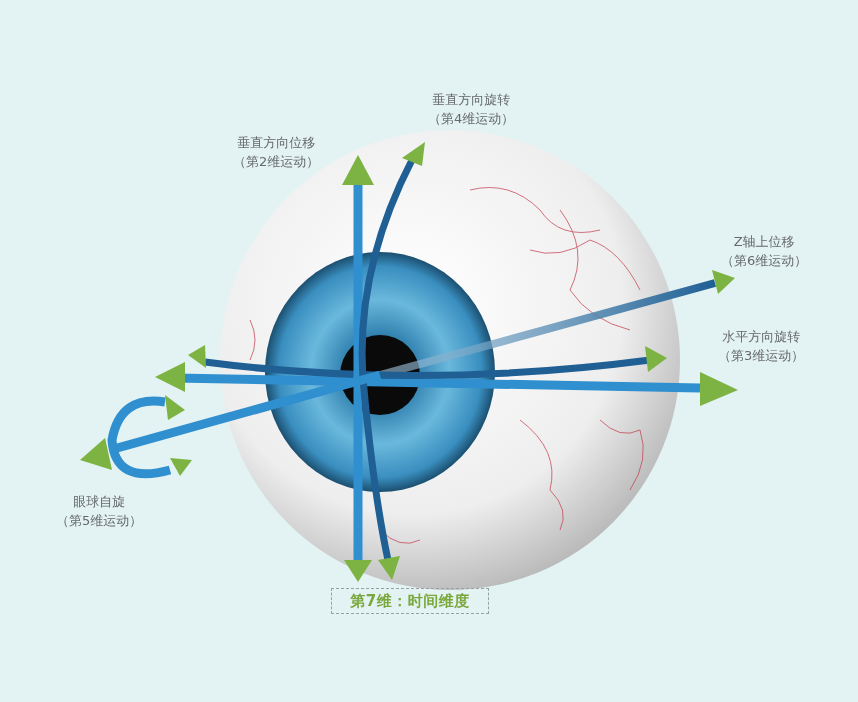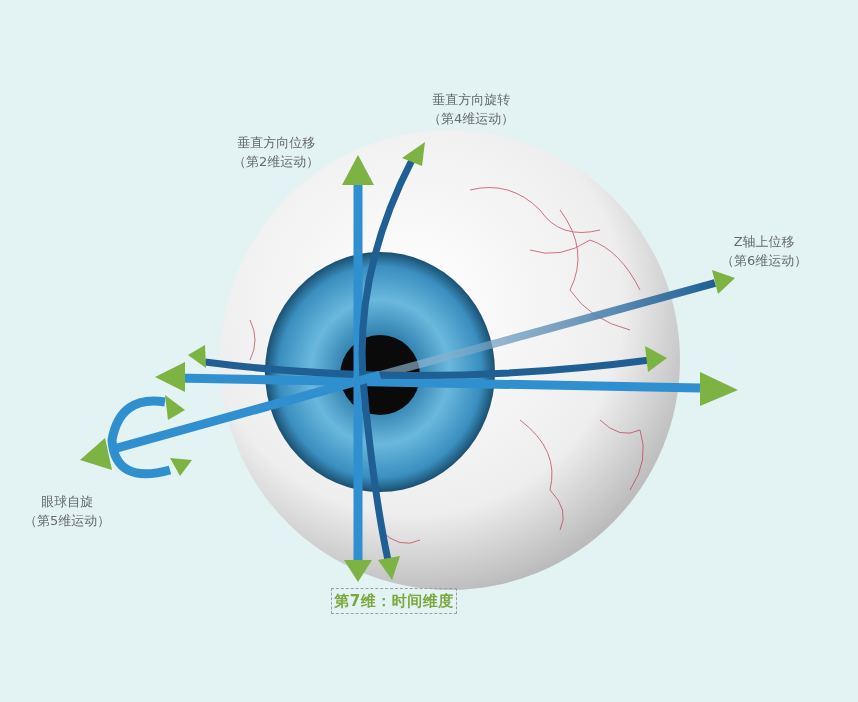--- a/index.html
+++ b/index.html
@@ -1,20 +1,20 @@
 <!DOCTYPE html>
 <html><head>
 <meta charset="utf-8">
 <style>
   html,body{margin:0;padding:0;}
   body{width:858px;height:702px;background:#e3f2f3;position:relative;overflow:hidden;font-family:"DejaVu Sans","Liberation Sans",sans-serif;}
   #stage{position:absolute;left:0;top:0;width:858px;height:702px;}
   .label{position:absolute;color:#666a6c;font-size:13px;line-height:19px;text-align:center;white-space:nowrap;}
   .label span{display:block;}
-  .time-box{position:absolute;left:331px;top:588px;width:126px;height:26px;border:1.5px dashed #9aa0a2;box-sizing:border-box;display:flex;align-items:center;justify-content:center;color:#7aa83c;font-weight:bold;font-size:15px;letter-spacing:0.5px;}
+  .time-box{position:absolute;left:331px;top:588px;width:158px;height:26px;border:1.5px dashed #9aa0a2;box-sizing:border-box;display:flex;align-items:center;justify-content:center;color:#7aa83c;font-weight:bold;font-size:15px;letter-spacing:0.5px;}
 </style>
 </head>
 <body>
 
 <div id="stage">
   <svg width="858" height="702" viewBox="0 0 858 702" style="position:absolute;left:0;top:0;">
     <defs>
       <radialGradient id="sclera" cx="0.42" cy="0.38" r="0.65">
         <stop offset="0" stop-color="#ffffff"></stop>
         <stop offset="0.7" stop-color="#eeeeee"></stop>
@@ -91,18 +91,22 @@
     <span>（第2维运动）</span>
   </div>
   <div class="label" style="left:428px;top:90px;">
     <span>垂直方向旋转</span>
     <span>（第4维运动）</span>
   </div>
   <div class="label" style="left:713px;top:232px;margin-left:8px;">
     <span>Z轴上位移</span>
     <span>（第6维运动）</span>
   </div>
-  <div class="label" style="left:24px;top:492px;">
+  <div class="label" style="left:718px;top:327px;">
+    <span>水平方向旋转</span>
+    <span>（第3维运动）</span>
+  </div>
+  <div class="label" style="left:56px;top:492px;">
     <span>眼球自旋</span>
     <span>（第5维运动）</span>
   </div>
   <div class="time-box">第7维：时间维度</div>
 </div>
 
 </body></html>

